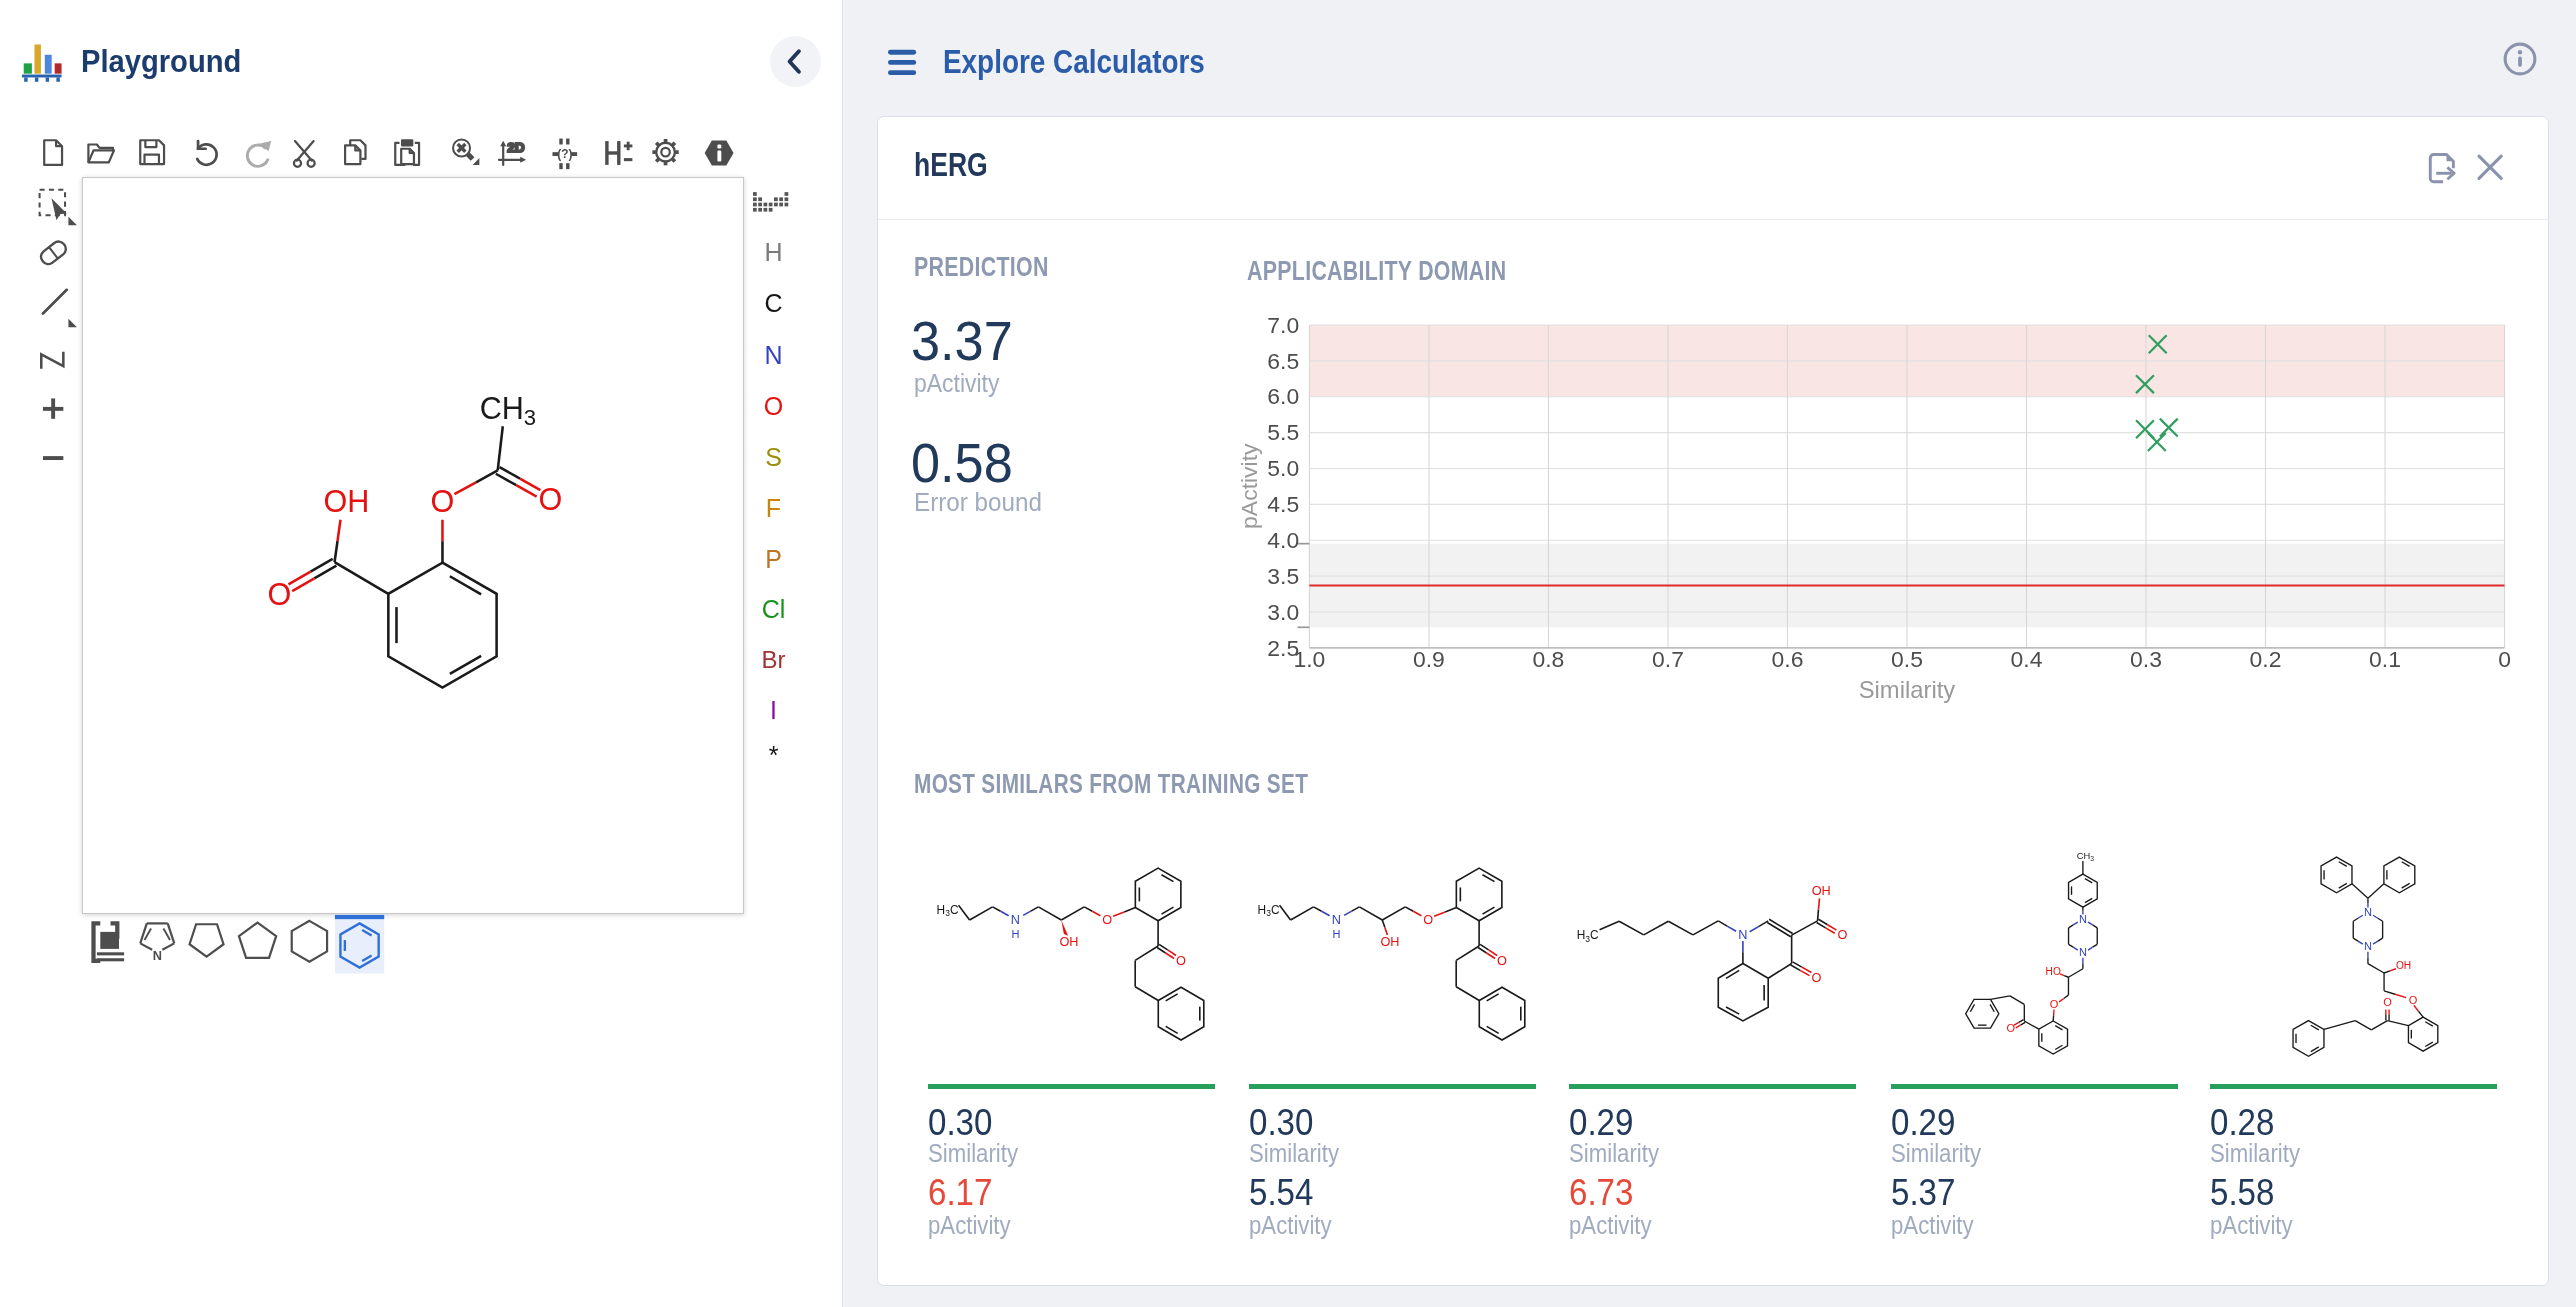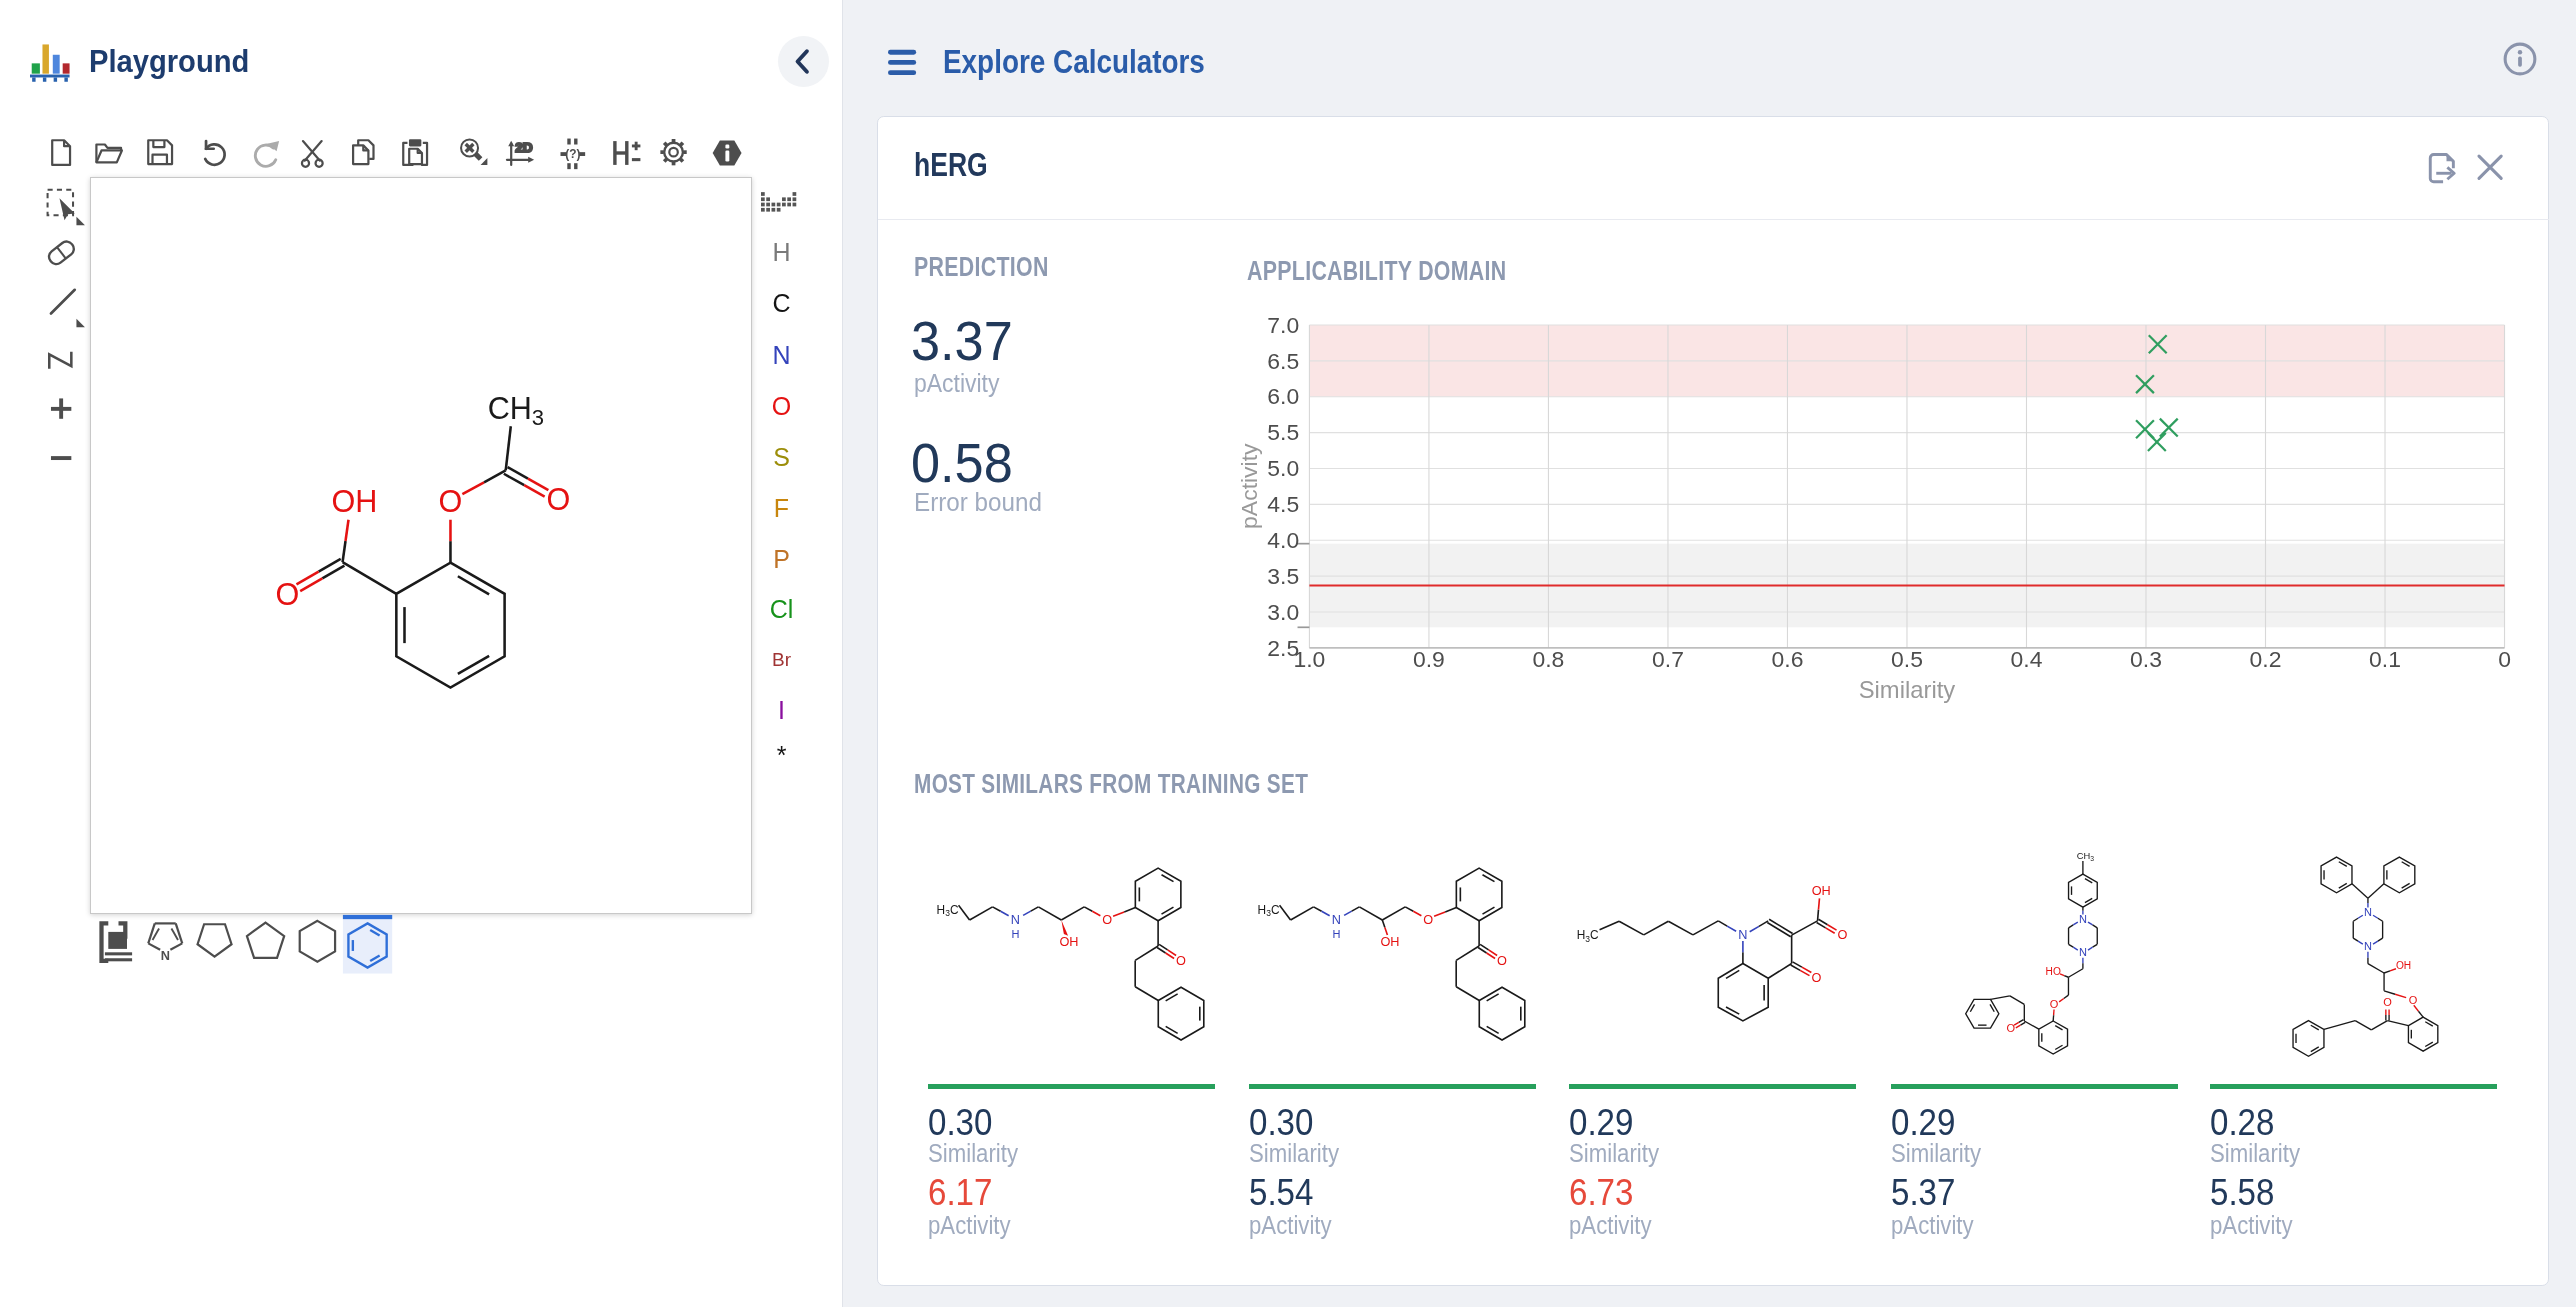--- a/index.html
+++ b/index.html
@@ -1,15 +1,15 @@
 <!DOCTYPE html>
 <html style="font-size:13.6px"><head><meta charset="utf-8"><style>
 *{margin:0;padding:0;box-sizing:border-box}
 body{width:2576px;height:1308px;font-family:"Liberation Sans",sans-serif;background:#fff;position:relative;overflow:hidden}
-#left{position:absolute;left:8px;top:0;width:842px;height:1172px;background:#fff}
+#left{position:absolute;left:0;top:0;width:842px;height:1172px;background:#fff}
 #right{position:absolute;left:842px;top:0;width:1738px;height:1308px;background:#eff1f5;border-left:1.7px solid #e0e3e9}
 .abs{position:absolute}
 </style></head><body>
 <div id="left">
     <svg style="position:absolute;left:22px;top:41px" width="43" height="43" viewBox="0 0 50 50">
       <rect x="2" y="26" width="9.5" height="12" fill="#1fa24a"></rect>
       <rect x="14.5" y="4" width="7.5" height="34" fill="#d9a72c"></rect>
       <rect x="26.5" y="16" width="8" height="22" fill="#4e86dd"></rect>
       <rect x="38" y="26" width="8" height="12" fill="#b3282d"></rect>
       <rect x="0" y="39" width="46" height="3.4" fill="#2862ae"></rect>
@@ -179,21 +179,21 @@
       <rect x="18.6" y="18.6" width="4.4" height="4.4" fill="#555"></rect>
     </svg>
     <div style="position:absolute;left:748px;top:235px;width:51px;height:34px;line-height:34px;text-align:center;font-size:25px;color:#7a7a7a">H</div>
     <div style="position:absolute;left:748px;top:286px;width:51px;height:34px;line-height:34px;text-align:center;font-size:25px;color:#141414">C</div>
     <div style="position:absolute;left:748px;top:338px;width:51px;height:34px;line-height:34px;text-align:center;font-size:25px;color:#3443bb">N</div>
     <div style="position:absolute;left:748px;top:389px;width:51px;height:34px;line-height:34px;text-align:center;font-size:25px;color:#e51212">O</div>
     <div style="position:absolute;left:748px;top:440px;width:51px;height:34px;line-height:34px;text-align:center;font-size:25px;color:#9c8e0a">S</div>
     <div style="position:absolute;left:748px;top:491px;width:51px;height:34px;line-height:34px;text-align:center;font-size:25px;color:#c8860d">F</div>
     <div style="position:absolute;left:748px;top:542px;width:51px;height:34px;line-height:34px;text-align:center;font-size:25px;color:#bf7327">P</div>
     <div style="position:absolute;left:748px;top:592px;width:51px;height:34px;line-height:34px;text-align:center;font-size:25px;color:#17921b">Cl</div>
-    <div style="position:absolute;left:748px;top:643px;width:51px;height:34px;line-height:34px;text-align:center;font-size:19px;color:#a03434">Br</div>
+    <div style="position:absolute;left:748px;top:643px;width:51px;height:34px;line-height:34px;text-align:center;font-size:24px;color:#a03434">Br</div>
     <div style="position:absolute;left:748px;top:693px;width:51px;height:34px;line-height:34px;text-align:center;font-size:25px;color:#8a0f9e">I</div>
     <div style="position:absolute;left:748px;top:738px;width:51px;height:34px;line-height:34px;text-align:center;font-size:25px;color:#141414">*</div>
     <svg style="position:absolute;left:85px;top:913px" width="323" height="65" viewBox="0 0 380 76">
       <path d="M18 12 h-8 v44 h8" fill="none" stroke="#4d4d4d" stroke-width="5"></path>
       <path d="M30 12 h8 v18" fill="none" stroke="#4d4d4d" stroke-width="5"></path>
       <rect x="18" y="22" width="22" height="20" fill="#4d4d4d"></rect>
       <rect x="14" y="46" width="32" height="3.6" fill="#4d4d4d"></rect>
       <rect x="14" y="53" width="32" height="3.6" fill="#4d4d4d"></rect>
       <line x1="72.7" y1="12.0" x2="97.3" y2="12.0" stroke="#4d4d4d" stroke-width="2.6"></line>
       <line x1="97.3" y1="12.0" x2="105.0" y2="35.5" stroke="#4d4d4d" stroke-width="2.6"></line>

